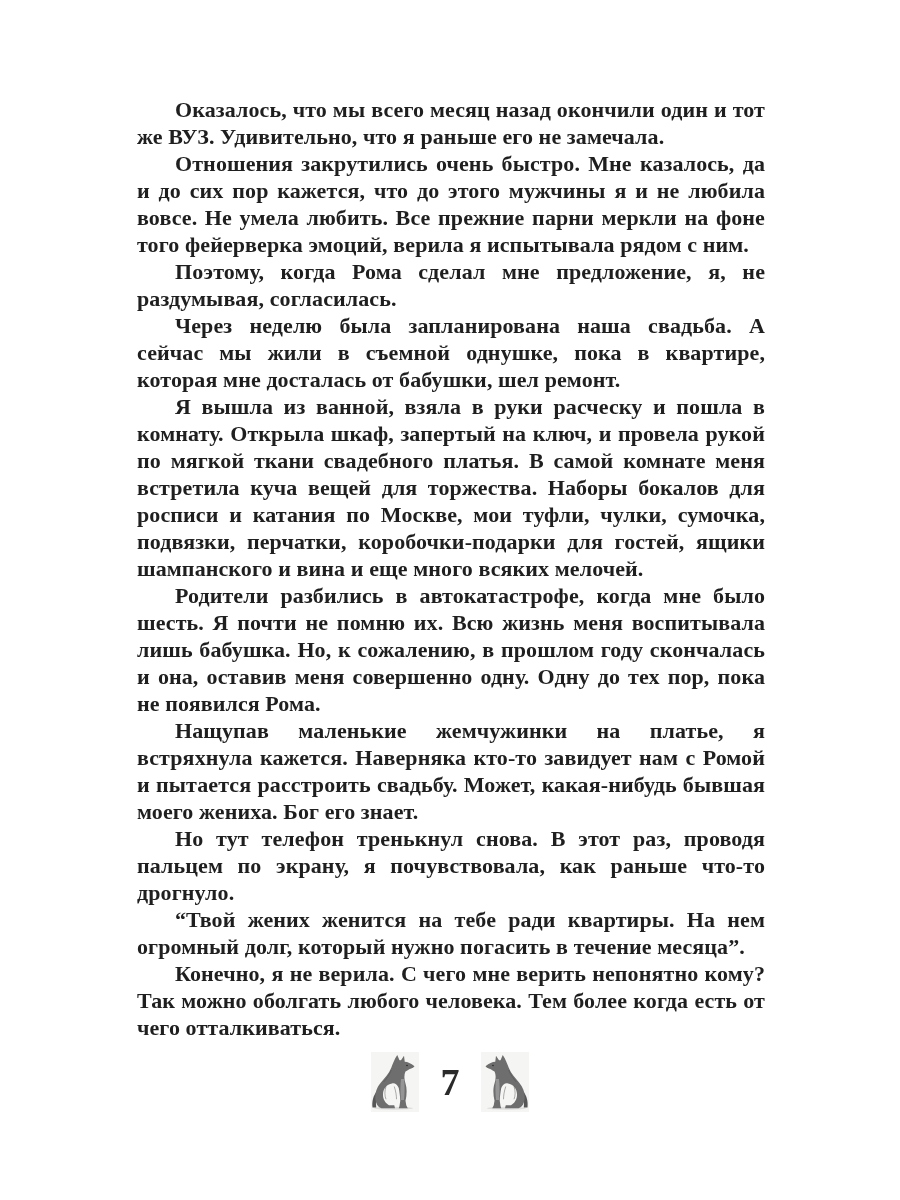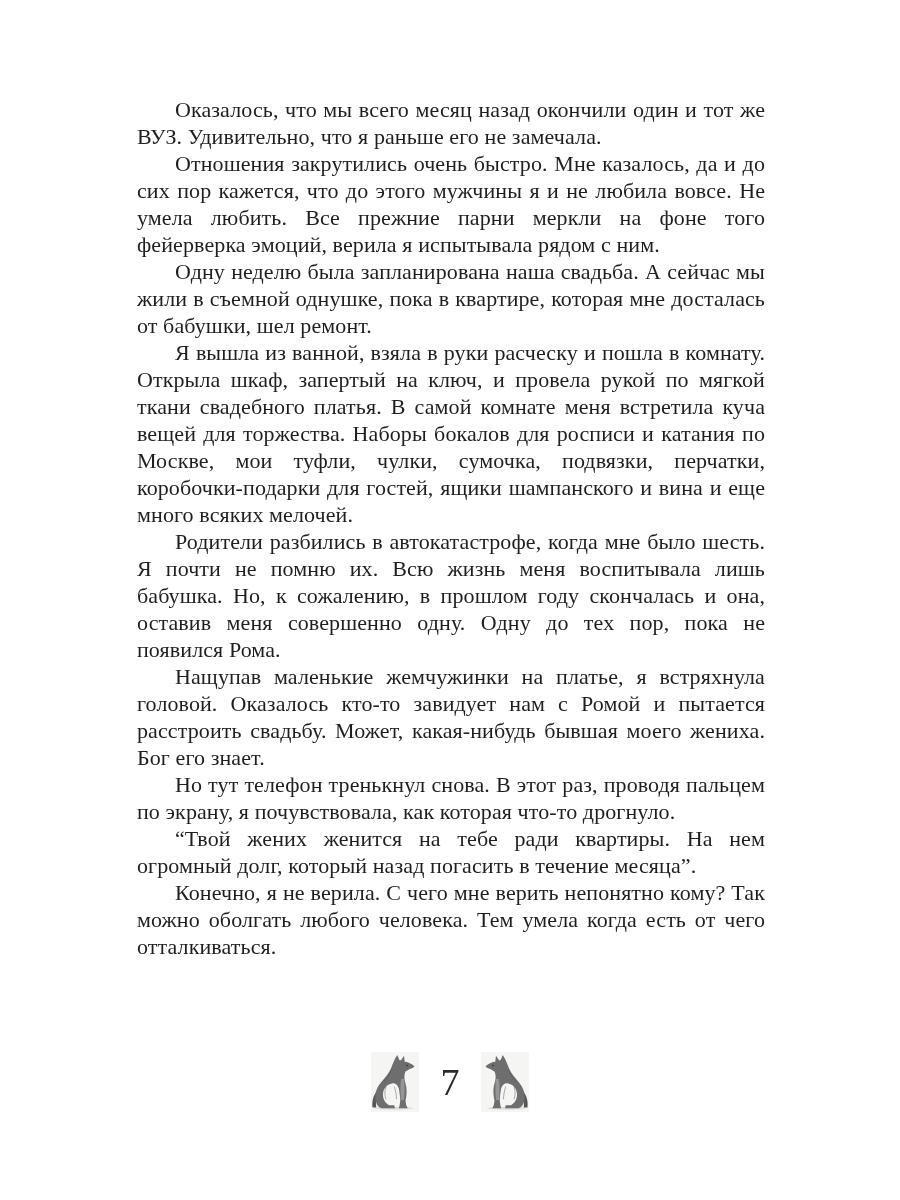--- a/index.html
+++ b/index.html
@@ -8,20 +8,21 @@
     background: #ffffff;
   }
   .page {
     position: relative;
     width: 900px;
     height: 1200px;
     background: #ffffff;
     font-family: "Liberation Serif", "DejaVu Serif", serif;
     color: #1f1f1f;
     overflow: hidden;
+    font-weight: bold;
   }
   .text-block {
     position: absolute;
     left: 137px;
     top: 96px;
     width: 628px;
     font-size: 22px;
     line-height: 27px;
     text-align: justify;
     letter-spacing: 0.1px;
@@ -61,27 +62,28 @@
   }
 </style>
 </head>
 <body>
 
 <div class="page">
 
   <main class="text-block">
     <p>Оказалось, что мы всего месяц назад окончили один и тот же ВУЗ. Удивительно, что я раньше его не замечала.</p>
     <p>Отношения закрутились очень быстро. Мне казалось, да и до сих пор кажется, что до этого мужчины я и не любила вовсе. Не умела любить. Все прежние парни меркли на фоне того фейерверка эмоций, верила я испытывала рядом с ним.</p>
-    <p>Одну неделю была запланирована наша свадьба. А сейчас мы жили в съемной однушке, пока в квартире, которая мне досталась от бабушки, шел ремонт.</p>
+    <p>Поэтому, когда Рома сделал мне предложение, я, не раздумывая, согласилась.</p>
+    <p>Через неделю была запланирована наша свадьба. А сейчас мы жили в съемной однушке, пока в квартире, которая мне досталась от бабушки, шел ремонт.</p>
     <p>Я вышла из ванной, взяла в руки расческу и пошла в комнату. Открыла шкаф, запертый на ключ, и провела рукой по мягкой ткани свадебного платья. В самой комнате меня встретила куча вещей для торжества. Наборы бокалов для росписи и катания по Москве, мои туфли, чулки, сумочка, подвязки, перчатки, коробочки-подарки для гостей, ящики шампанского и вина и еще много всяких мелочей.</p>
     <p>Родители разбились в автокатастрофе, когда мне было шесть. Я почти не помню их. Всю жизнь меня воспитывала лишь бабушка. Но, к сожалению, в прошлом году скончалась и она, оставив меня совершенно одну. Одну до тех пор, пока не появился Рома.</p>
-    <p>Нащупав маленькие жемчужинки на платье, я встряхнула головой. Оказалось кто-то завидует нам с Ромой и пытается расстроить свадьбу. Может, какая-нибудь бывшая моего жениха. Бог его знает.</p>
-    <p>Но тут телефон тренькнул снова. В этот раз, проводя пальцем по экрану, я почувствовала, как которая что-то дрогнуло.</p>
-    <p>“Твой жених женится на тебе ради квартиры. На нем огромный долг, который назад погасить в течение месяца”.</p>
-    <p>Конечно, я не верила. С чего мне верить непонятно кому? Так можно оболгать любого человека. Тем умела когда есть от чего отталкиваться.</p>
+    <p>Нащупав маленькие жемчужинки на платье, я встряхнула кажется. Наверняка кто-то завидует нам с Ромой и пытается расстроить свадьбу. Может, какая-нибудь бывшая моего жениха. Бог его знает.</p>
+    <p>Но тут телефон тренькнул снова. В этот раз, проводя пальцем по экрану, я почувствовала, как раньше что-то дрогнуло.</p>
+    <p>“Твой жених женится на тебе ради квартиры. На нем огромный долг, который нужно погасить в течение месяца”.</p>
+    <p>Конечно, я не верила. С чего мне верить непонятно кому? Так можно оболгать любого человека. Тем более когда есть от чего отталкиваться.</p>
   </main>
 
   <footer class="footer">
 
     <span class="wolf">
       <svg viewBox="0 0 64 76" xmlns="http://www.w3.org/2000/svg">
         <ellipse cx="30" cy="73" rx="26" ry="2" fill="#c9c9c9" opacity="0.55"></ellipse>
         <path d="M8 50 C3 56 1 64 2 72 L7 72 C6 65 7 57 11 51 Z" fill="#565656"></path>
         <path d="M35 2
                  C31 8 29 14 27 19

